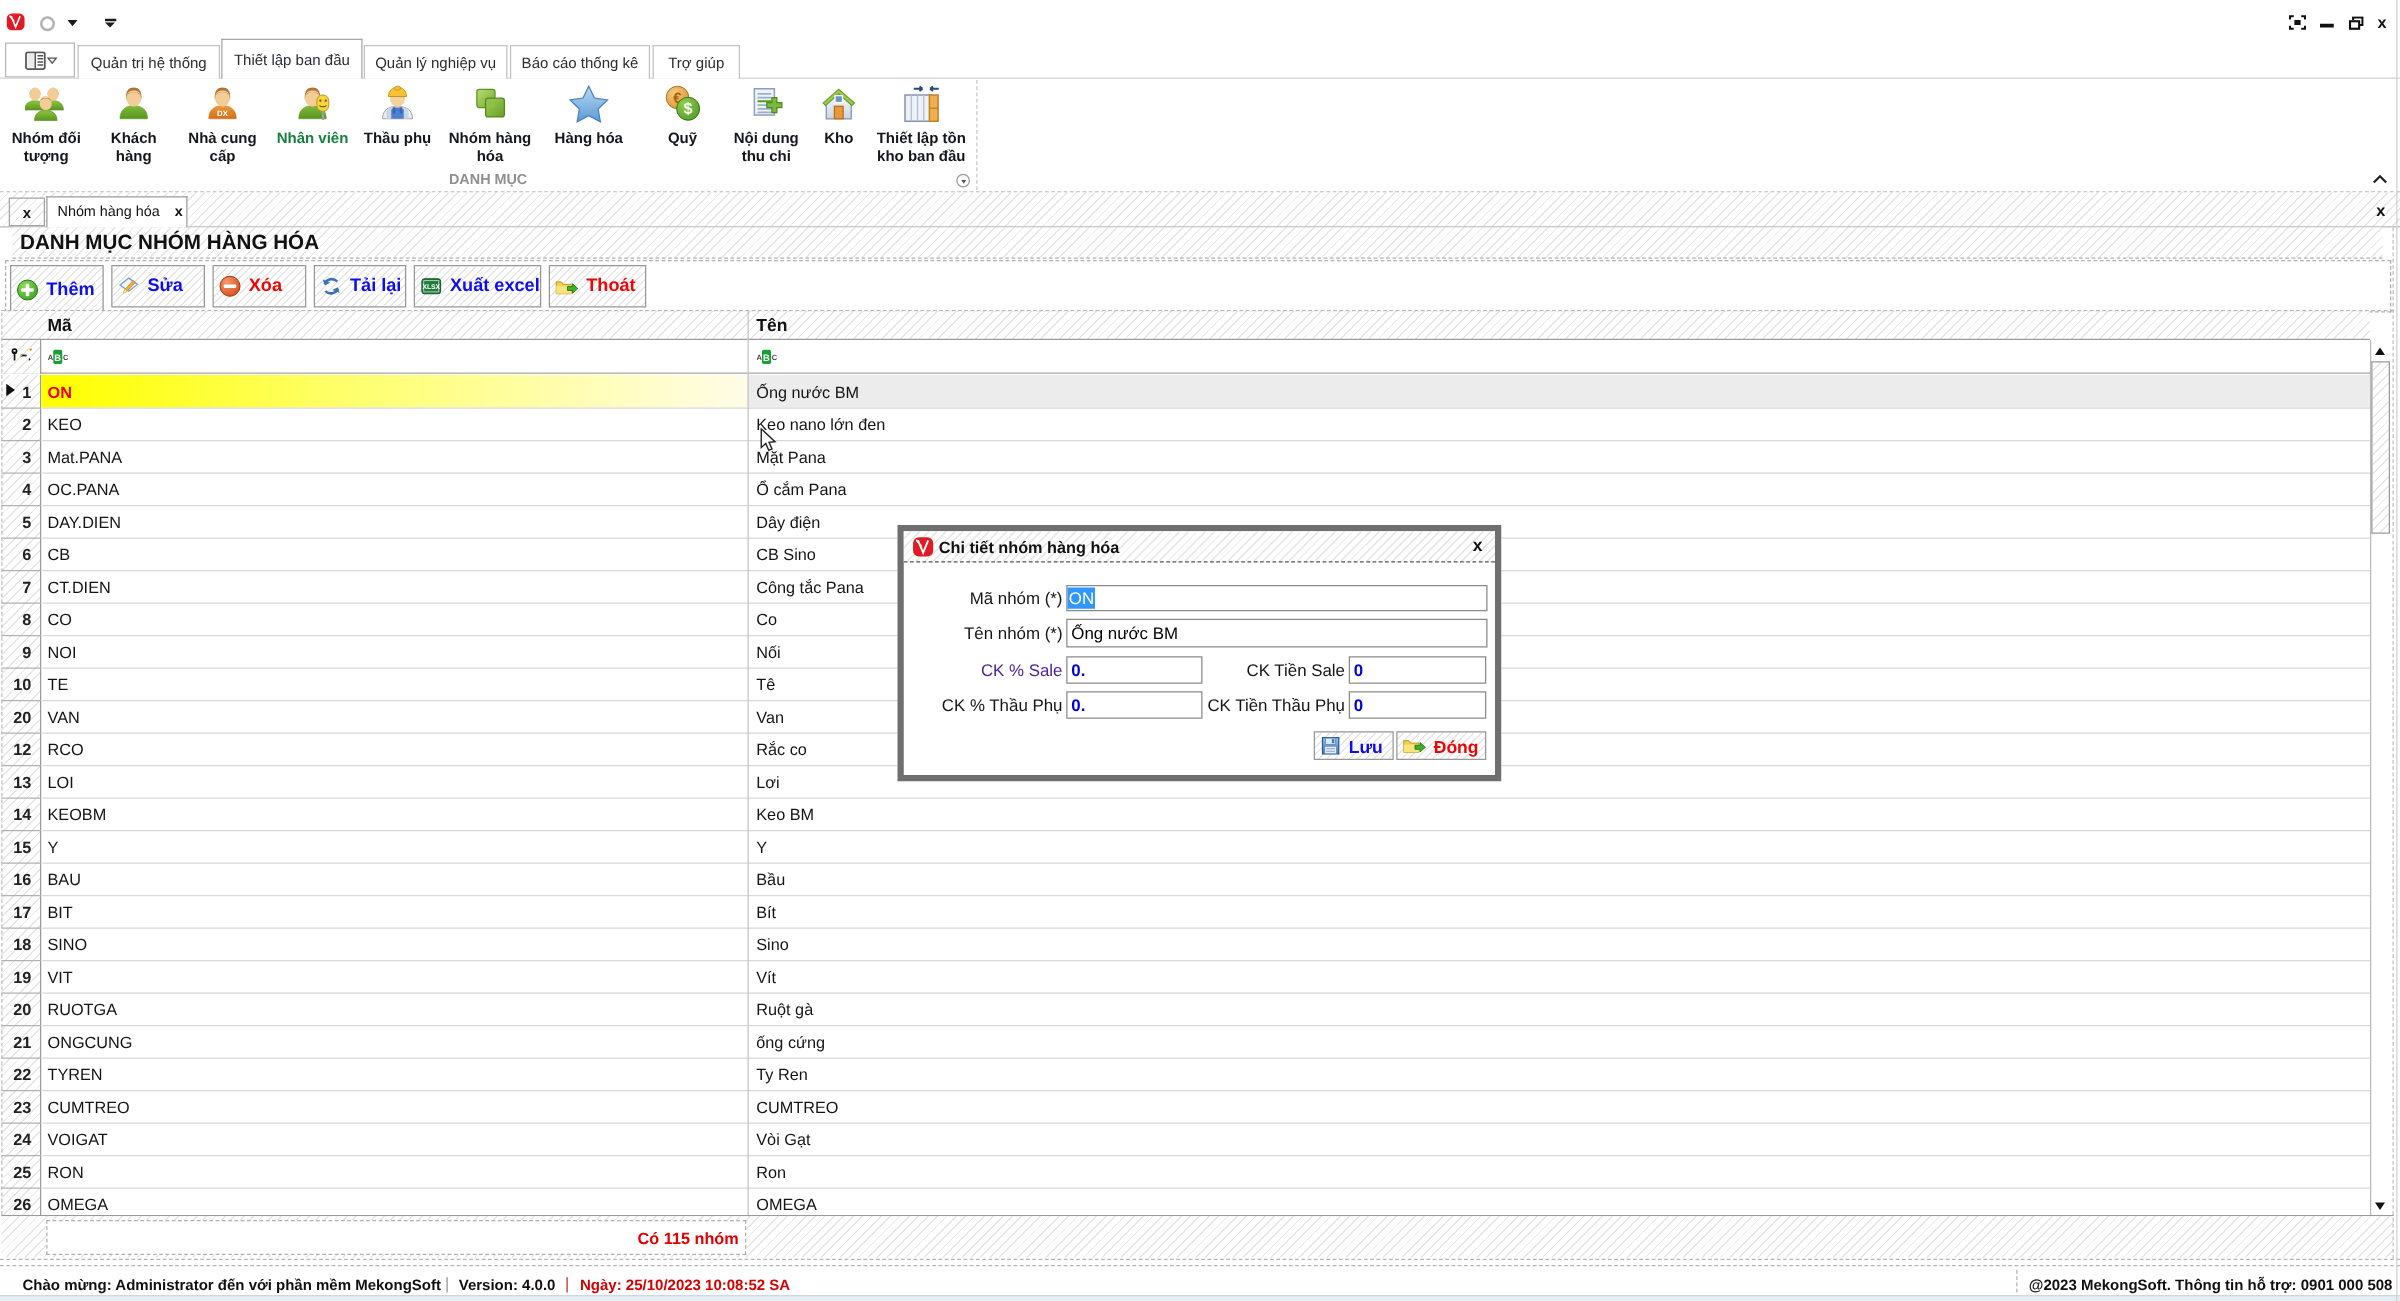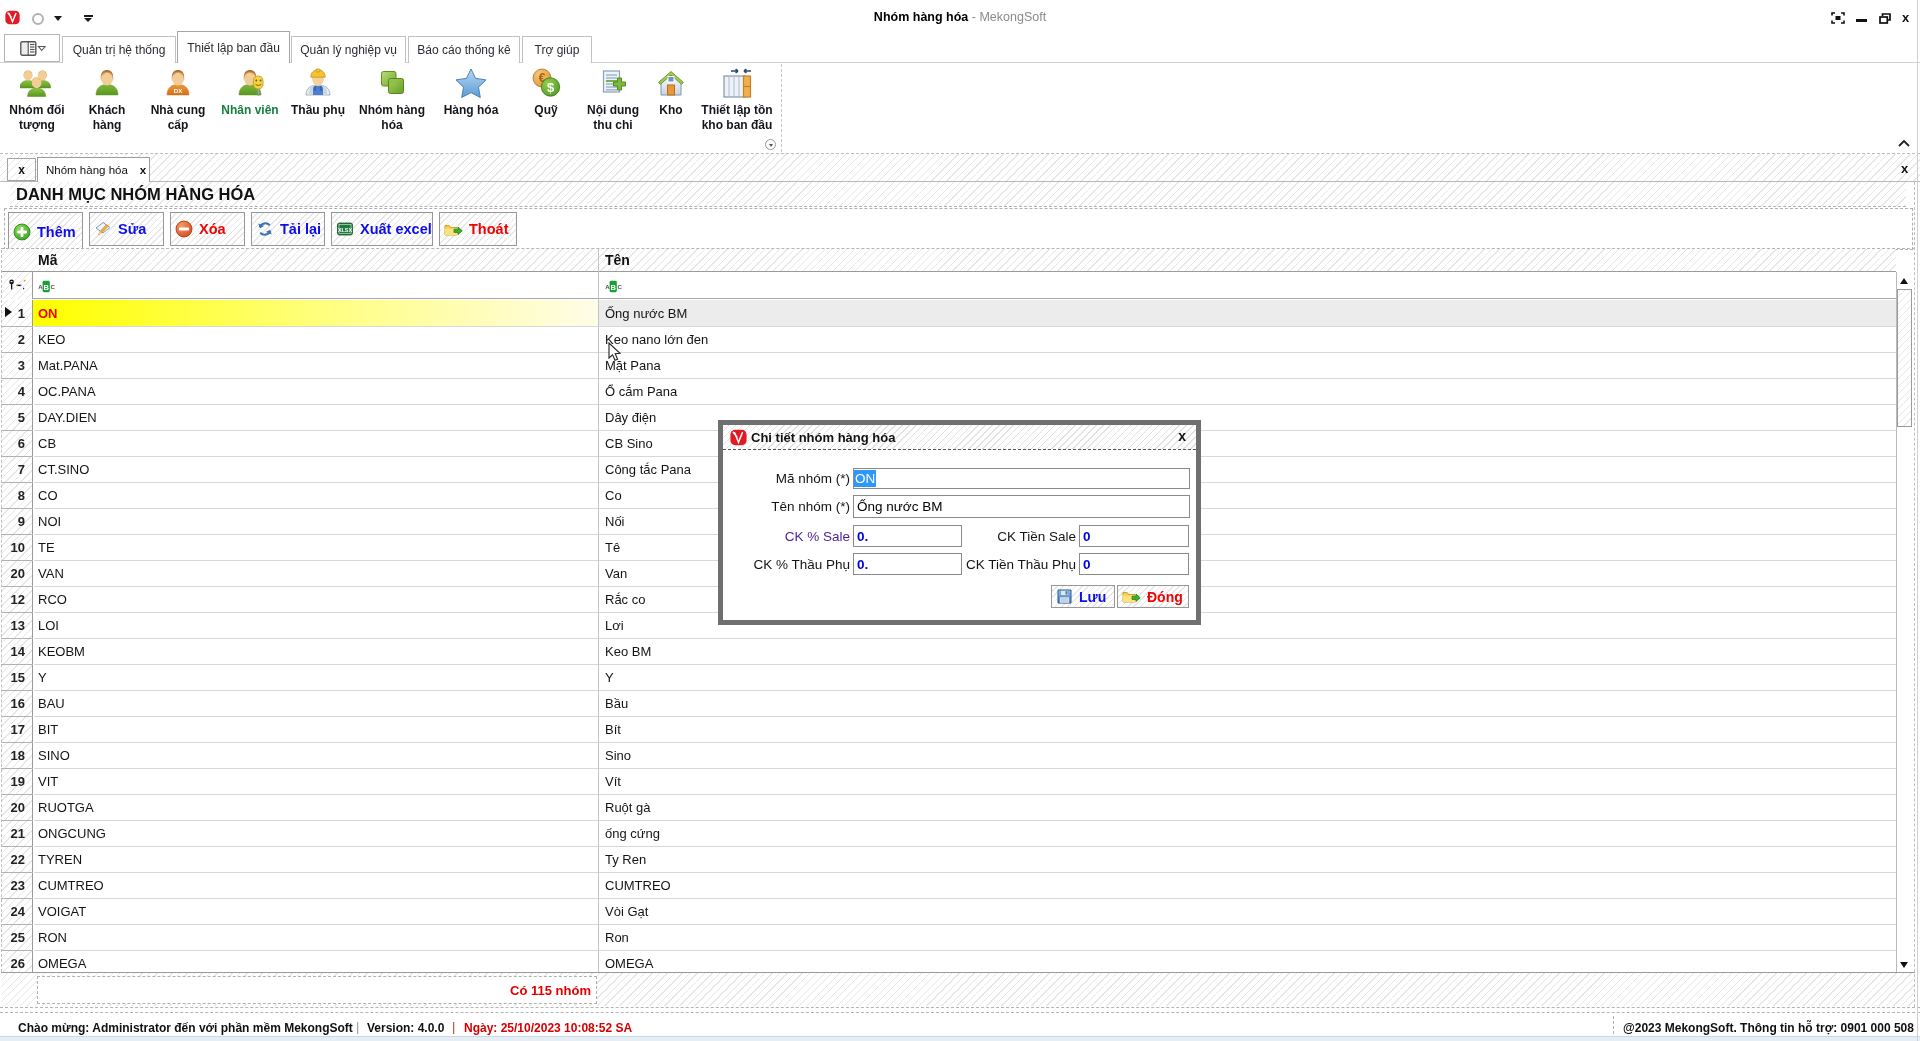--- a/index.html
+++ b/index.html
@@ -16,21 +16,20 @@
 <div id="app">
 
 <div class="abs" style="left:5px;top:10px"><svg width="15" height="15" viewBox="0 0 20 20">
         <rect x="0.5" y="1" width="19" height="18" rx="5.5" fill="#e01b24"></rect>
         <path d="M4,4 L8,9 M5.5,4.5 L10,15.5 L14.5,4.5" stroke="#fff" stroke-width="1.8" fill="none" stroke-linecap="round"></path>
       </svg></div>
 <div class="abs" style="left:32px;top:13px;width:12px;height:12px;border:2px solid #b2b2b2;border-radius:50%"></div>
 <div class="abs" style="left:54px;top:16px;width:0;height:0;border-left:4px solid transparent;border-right:4px solid transparent;border-top:5px solid #1a1a1a"></div>
 <div class="abs" style="left:84px;top:15px;width:9px;height:2px;background:#1a1a1a"></div>
 <div class="abs" style="left:84px;top:18px;width:0;height:0;border-left:4.5px solid transparent;border-right:4.5px solid transparent;border-top:4.5px solid #1a1a1a"></div>
-<div class="abs" style="left:0;top:10px;width:1920px;text-align:center;font-size:12.5px"><b>Nhóm hàng hóa</b> <span style="color:#8a8a8a">- MekongSoft</span></div>
 <svg class="abs" style="left:1831px;top:12px" width="14" height="12" viewBox="0 0 14 12">
       <g stroke="#111" stroke-width="1.6" fill="none">
         <path d="M1,3.5 L1,1 L4,1 M10,1 L13,1 L13,3.5 M13,8.5 L13,11 L10,11 M4,11 L1,11 L1,8.5"></path>
       </g>
       <rect x="4.5" y="4" width="5" height="4" fill="#111"></rect>
     </svg>
 <div class="abs" style="left:1856px;top:19px;width:11px;height:3px;background:#111"></div>
 <svg class="abs" style="left:1879px;top:13px" width="12" height="11" viewBox="0 0 12 11">
       <g fill="none" stroke="#111" stroke-width="1.7">
         <path d="M3.5,3 L3.5,1 L11,1 L11,7 L8.7,7"></path>
@@ -242,20 +241,21 @@
           <line x1="10" y1="9" x2="10" y2="30"></line>
           <line x1="15" y1="9" x2="15" y2="30"></line>
           <line x1="20" y1="9" x2="20" y2="30"></line>
         </g>
 <rect x="24.5" y="9" width="7" height="21" fill="#f0b04e" stroke="#c2822a" stroke-width="1.2"></rect>
 <line x1="24.5" y1="19.5" x2="31.5" y2="19.5" stroke="#c2822a" stroke-width="1.2"></line>
 </svg>
     </div>
 <div class="abs" style="left:677px;top:103px;width:120px;text-align:center;font-size:12px;font-weight:bold;color:#15161c;line-height:15px">Thiết lập tồn<br>kho ban đầu</div>
 
+<div class="abs" style="left:0px;top:138px;width:781px;text-align:center;font-size:11.5px;font-weight:bold;color:#8f8f8f">DANH MỤC</div>
 <div class="abs" style="left:765px;top:139px;width:11px;height:11px;border:1px solid #9a9a9a;border-radius:50%;display:flex;align-items:center;justify-content:center">
       <span style="width:0;height:0;border-left:2.5px solid transparent;border-right:2.5px solid transparent;border-top:3.5px solid #555;transform:translateY(1px)"></span>
     </div>
 <div class="abs" style="left:781px;top:64px;width:1px;height:88px;border-left:1px dashed #c8c8c8"></div>
 <svg class="abs" style="left:1898px;top:139px" width="12" height="8" viewBox="0 0 12 8">
       <path d="M1,7 L6,2 L11,7" fill="none" stroke="#222" stroke-width="1.8"></path>
     </svg>
 <div class="abs" style="left:0;top:153px;width:1920px;border-top:1px dashed #bcbcbc"></div>
 
 <div class="abs hatchL" style="left:0;top:154px;width:1920px;height:27px"></div>
@@ -378,21 +378,21 @@
 <div class="rn" style="left:0px;top:358px">3</div>
 <div class="cell" style="left:38px;top:384px">OC.PANA</div>
 <div class="cell" style="left:605px;top:384px">Ổ cắm Pana</div>
 <div class="rn" style="left:0px;top:384px">4</div>
 <div class="cell" style="left:38px;top:410px">DAY.DIEN</div>
 <div class="cell" style="left:605px;top:410px">Dây điện</div>
 <div class="rn" style="left:0px;top:410px">5</div>
 <div class="cell" style="left:38px;top:436px">CB</div>
 <div class="cell" style="left:605px;top:436px">CB Sino</div>
 <div class="rn" style="left:0px;top:436px">6</div>
-<div class="cell" style="left:38px;top:462px">CT.SINO</div>
+<div class="cell" style="left:38px;top:462px">CT.DIEN</div>
 <div class="cell" style="left:605px;top:462px">Công tắc Pana</div>
 <div class="rn" style="left:0px;top:462px">7</div>
 <div class="cell" style="left:38px;top:488px">CO</div>
 <div class="cell" style="left:605px;top:488px">Co</div>
 <div class="rn" style="left:0px;top:488px">8</div>
 <div class="cell" style="left:38px;top:514px">NOI</div>
 <div class="cell" style="left:605px;top:514px">Nối</div>
 <div class="rn" style="left:0px;top:514px">9</div>
 <div class="cell" style="left:38px;top:540px">TE</div>
 <div class="cell" style="left:605px;top:540px">Tê</div>

